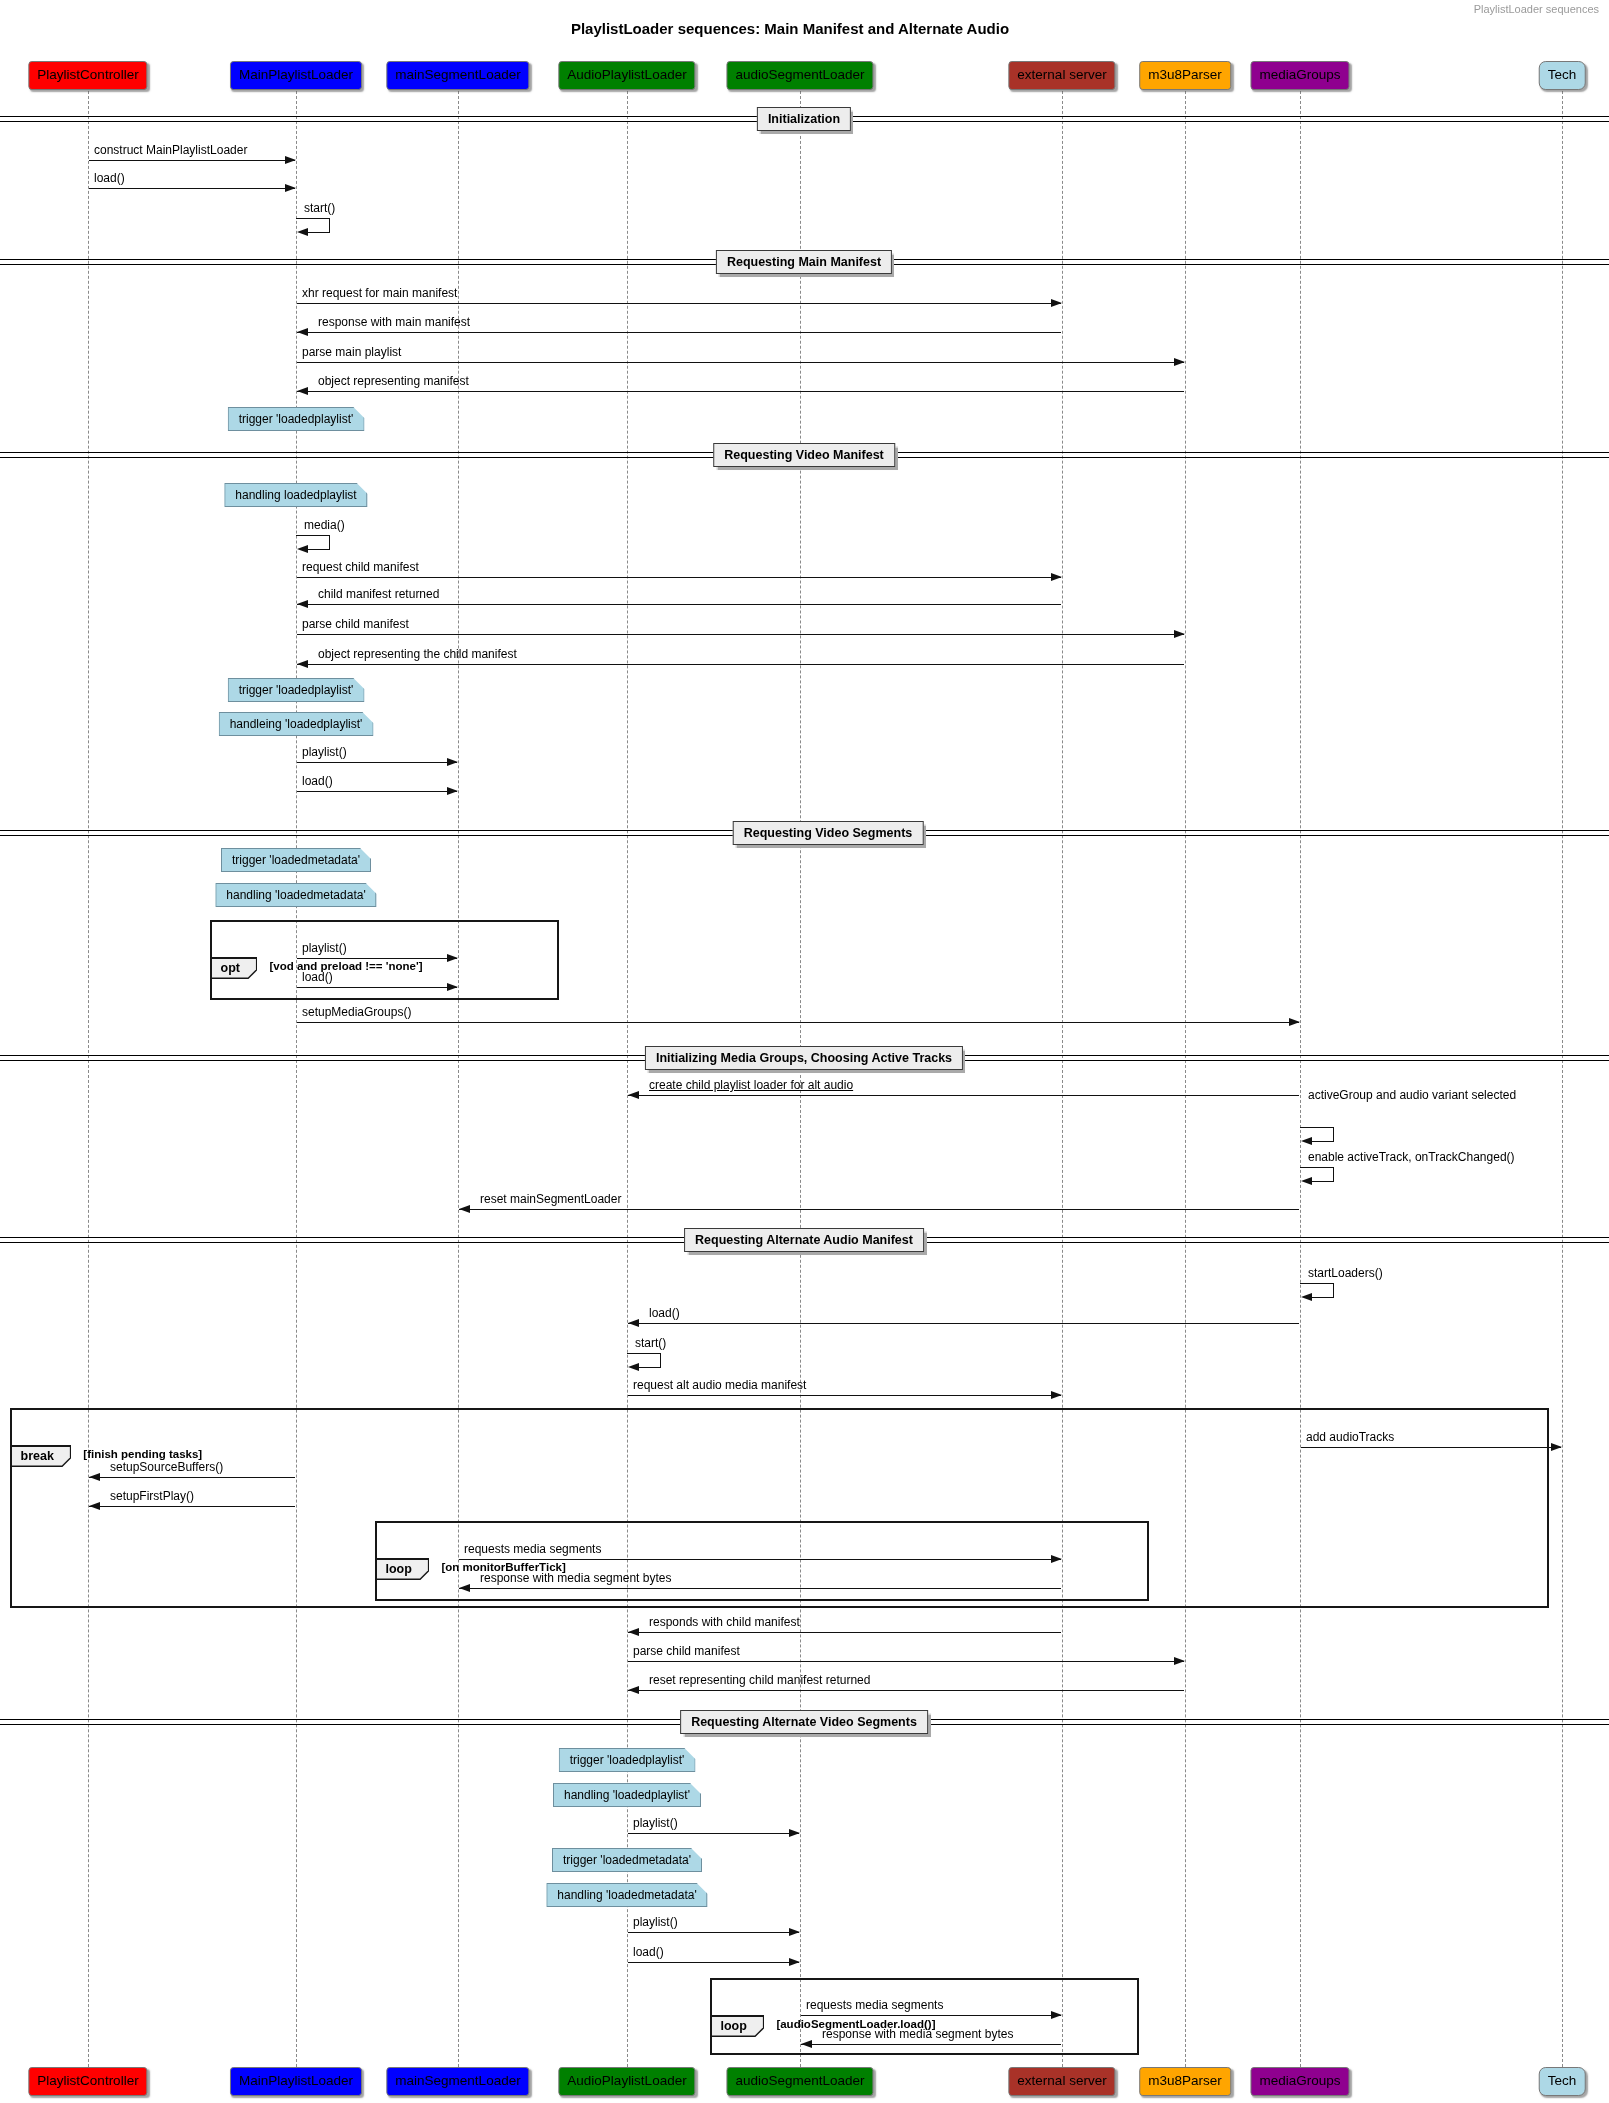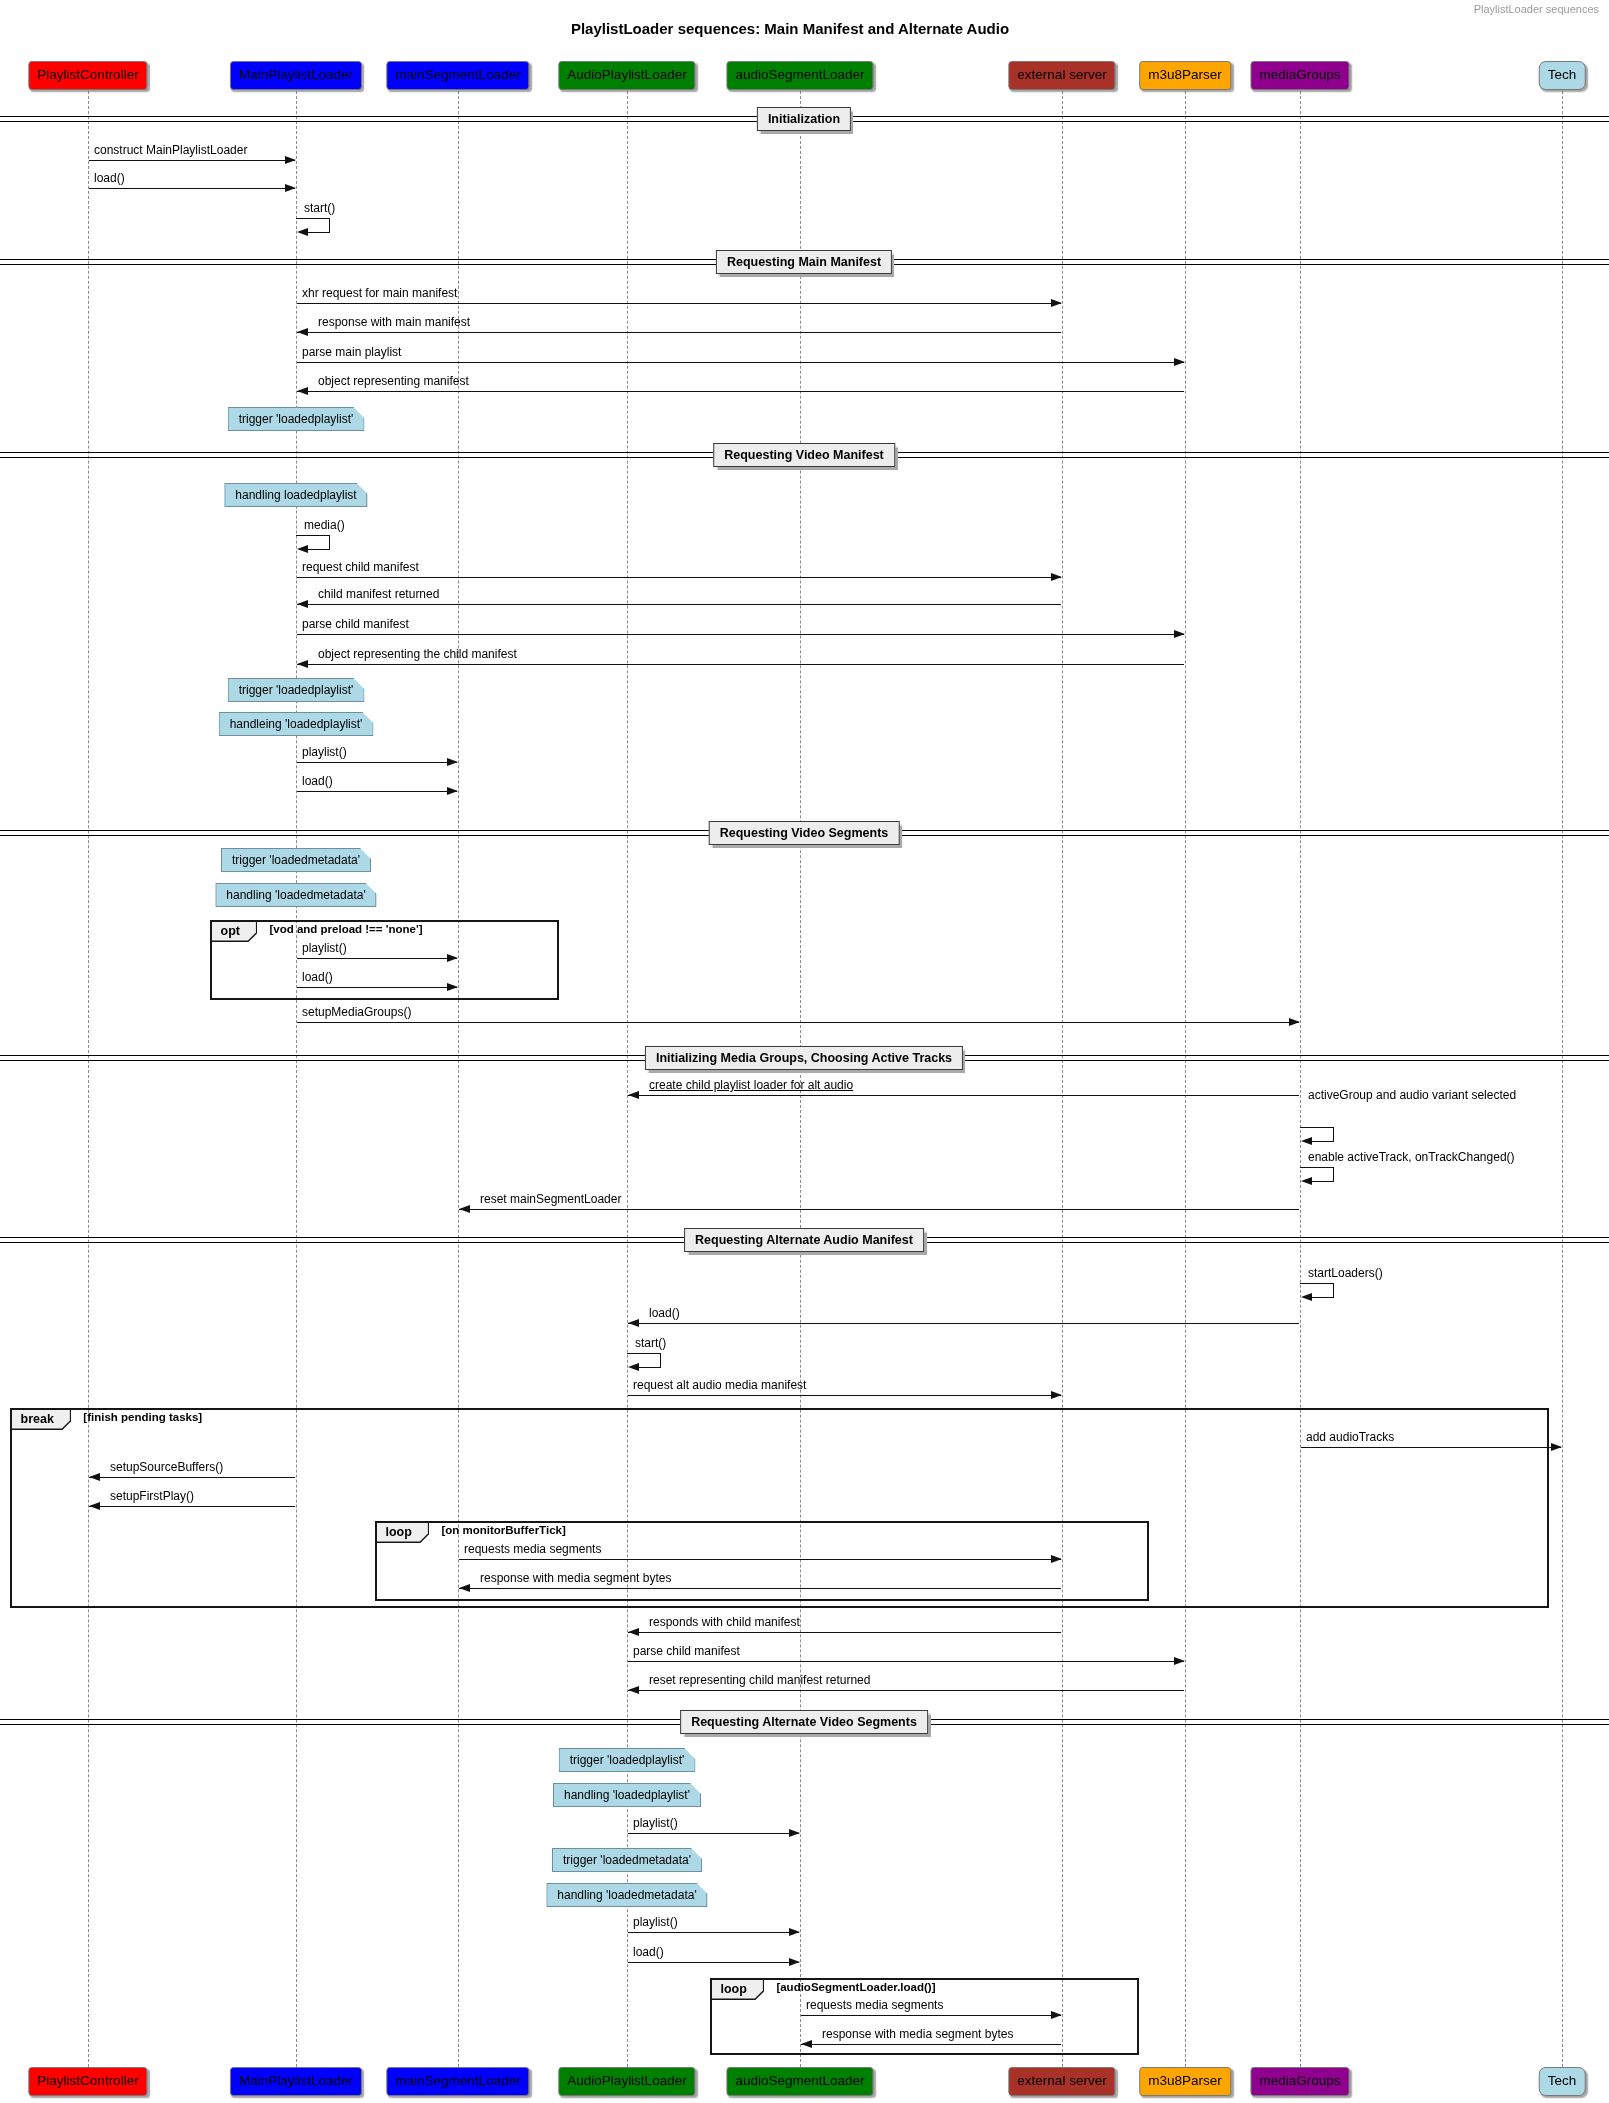--- a/index.html
+++ b/index.html
@@ -18,21 +18,21 @@
             box-shadow:2.5px 2.5px 1px #a9a9a9;}
   .msg-label{position:absolute;font-size:12px;white-space:nowrap;z-index:4;}
   .msg-line{position:absolute;height:1.4px;background:#111;z-index:4;}
   .msg-vline{position:absolute;width:1.4px;background:#111;z-index:4;}
   .arrow-r{position:absolute;width:0;height:0;border-top:4.5px solid transparent;border-bottom:4.5px solid transparent;border-left:11px solid #111;z-index:4;}
   .arrow-l{position:absolute;width:0;height:0;border-top:4.5px solid transparent;border-bottom:4.5px solid transparent;border-right:11px solid #111;z-index:4;}
   .note{position:absolute;transform:translateX(-50%);background:#add8e6;border:1px solid #6e8f9e;
         padding:4px 10px;font-size:12px;white-space:nowrap;z-index:5;
         clip-path:polygon(0 0,calc(100% - 11px) 0,100% 11px,100% 100%,0 100%);}
   .frame{position:absolute;border:2px solid #161616;background:transparent;z-index:3;}
-  .frame-head{position:absolute;display:flex;align-items:flex-start;z-index:3;}
+  .frame-head{position:absolute;display:flex;align-items:flex-start;z-index:3;margin-top:37px;}
   .pent-outer{background:#161616;clip-path:polygon(0 0,100% 0,100% calc(100% - 9px),calc(100% - 9px) 100%,0 100%);padding:1.5px;}
   .pent-inner{background:#efefef;clip-path:polygon(0 0,100% 0,100% calc(100% - 8px),calc(100% - 8px) 100%,0 100%);
               padding:2px 16px 3px 9px;font-size:12.5px;font-weight:bold;white-space:nowrap;}
   .frame-cond{margin-left:12px;margin-top:3px;font-size:11.5px;font-weight:bold;white-space:nowrap;}
 </style>
 </head>
 <body>
 
 <div id="stage">
   <div class="hdr-note">PlaylistLoader sequences</div>
@@ -64,21 +64,21 @@
     <div class="lifeline" style="left: 1562px; top: 91px; height: 1976px;"></div>
     <div class="pbox round" style="left: 1562px; top: 61px; background: rgb(173, 216, 230);">Tech</div>
     <div class="pbox round" style="left: 1562px; top: 2067px; background: rgb(173, 216, 230);">Tech</div>
     <div class="divline" style="top: 116px;"></div>
     <div class="divlabel" style="left: 804px; top: 119px;">Initialization</div>
     <div class="divline" style="top: 259px;"></div>
     <div class="divlabel" style="left: 804px; top: 262px;">Requesting Main Manifest</div>
     <div class="divline" style="top: 452px;"></div>
     <div class="divlabel" style="left: 804px; top: 455px;">Requesting Video Manifest</div>
     <div class="divline" style="top: 830px;"></div>
-    <div class="divlabel" style="left: 804px; top: 833px;">Requesting Video Segments</div>
+    <div class="divlabel" style="left: 828px; top: 833px;">Requesting Video Segments</div>
     <div class="divline" style="top: 1055px;"></div>
     <div class="divlabel" style="left: 804px; top: 1058px;">Initializing Media Groups, Choosing Active Tracks</div>
     <div class="divline" style="top: 1237px;"></div>
     <div class="divlabel" style="left: 804px; top: 1240px;">Requesting Alternate Audio Manifest</div>
     <div class="divline" style="top: 1719px;"></div>
     <div class="divlabel" style="left: 804px; top: 1722px;">Requesting Alternate Video Segments</div>
     <div class="frame" style="left: 210px; top: 920px; width: 345px; height: 76px;"></div>
     <div class="frame-head" style="left: 210px; top: 920px;">
       <div class="pent-outer">
         <div class="pent-inner">opt</div>

